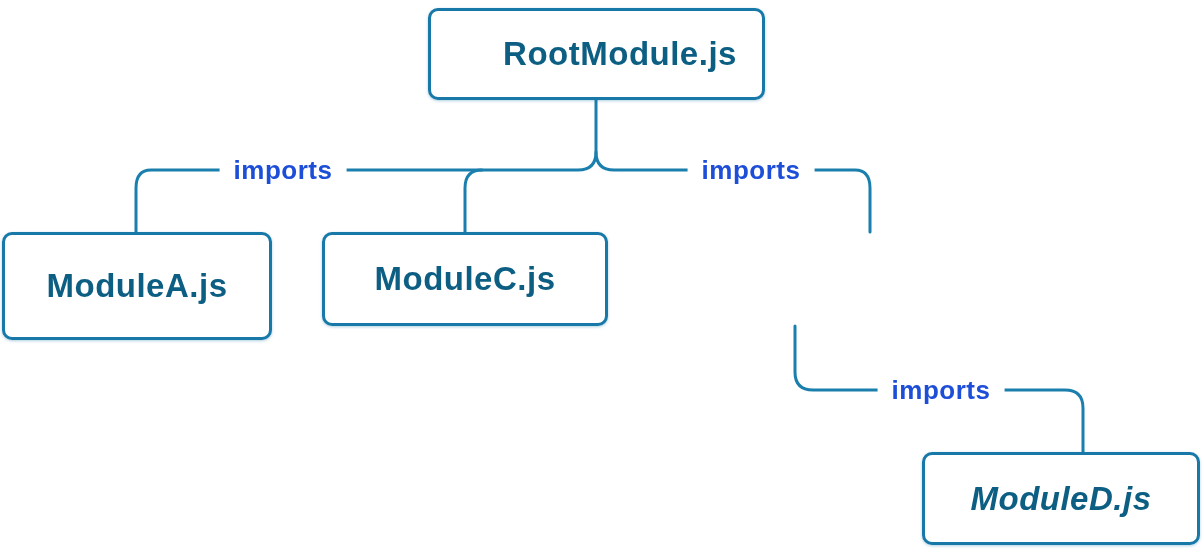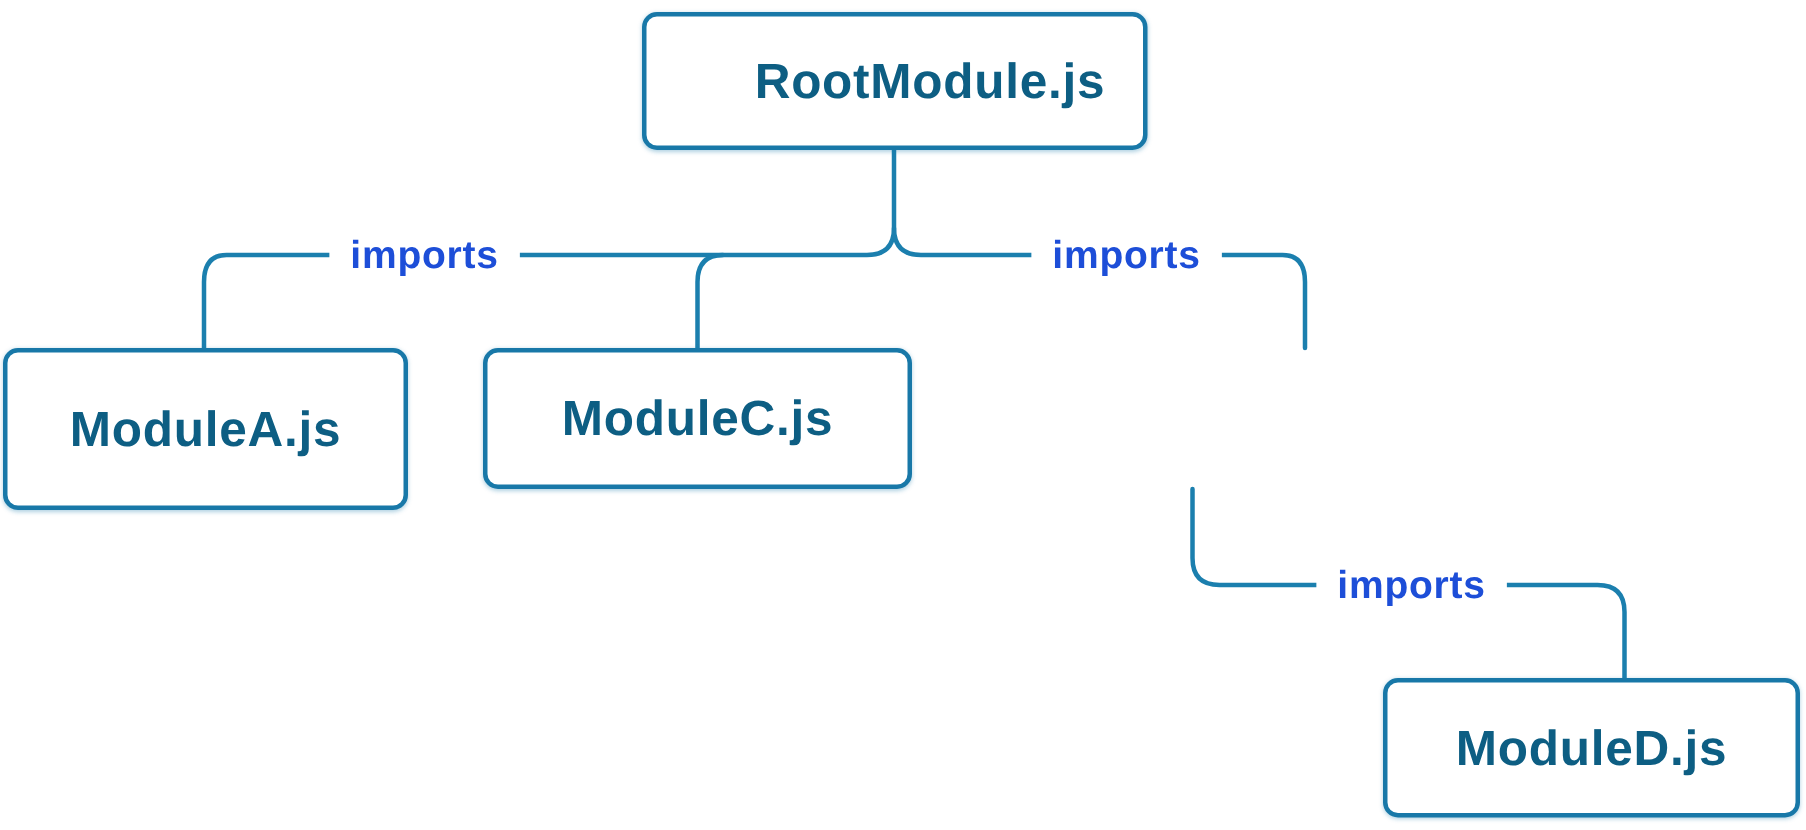--- a/index.html
+++ b/index.html
@@ -84,17 +84,17 @@
 
   <div class="node" style="left:2px; top:232px; width:270px; height:108px;">
     <span>ModuleA.js</span>
   </div>
 
   <div class="node" style="left:322px; top:232px; width:286px; height:94px;">
     <span>ModuleC.js</span>
   </div>
 
 
-  <div class="node" style="left:922px; top:452px; width:278px; height:93px;">
+  <div class="node" style="left:922px; top:452px; width:278px; height:93px;font-style:italic;">
     <span>ModuleD.js</span>
   </div>
 
 </div>
 
 </body></html>

